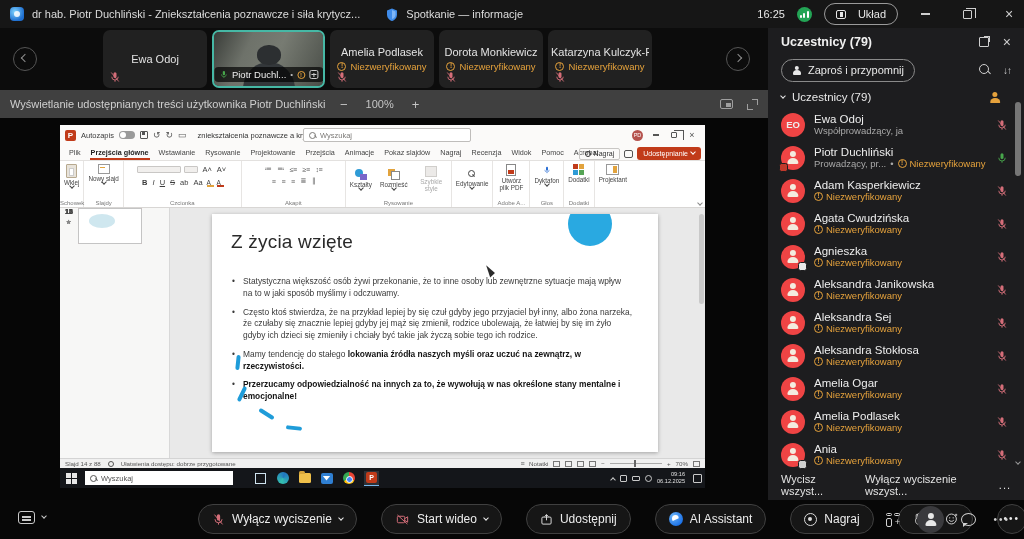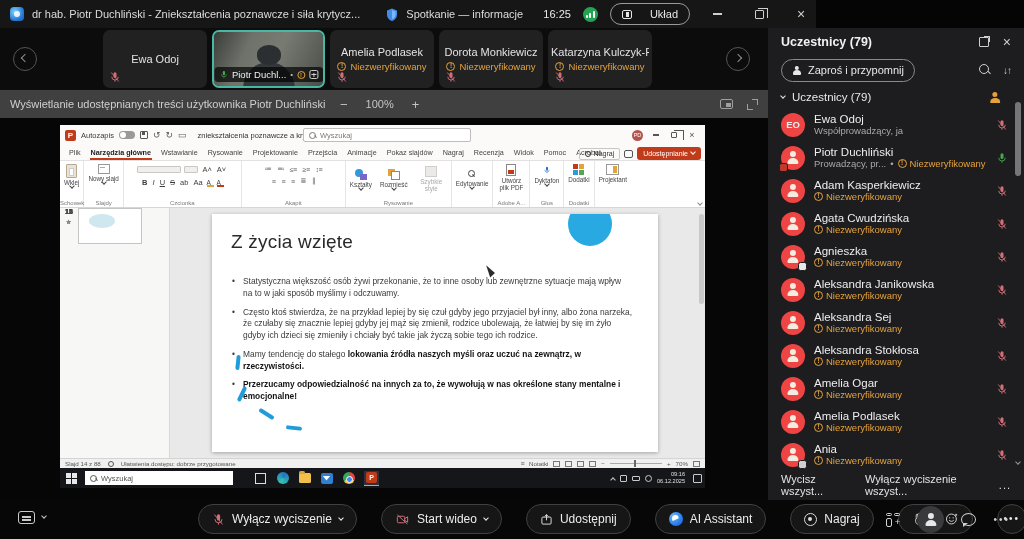--- a/index.html
+++ b/index.html
@@ -17,31 +17,31 @@
   .person::before{content:"";position:absolute;left:50%;transform:translateX(-50%);top:6%;width:44%;height:44%;border-radius:50%;background:currentColor}
   .person::after{content:"";position:absolute;left:50%;transform:translateX(-50%);bottom:4%;width:80%;height:42%;border-radius:50% 50% 14% 14%/85% 85% 18% 18%;background:currentColor}
   .unv-circ{display:inline-flex;align-items:center;justify-content:center;width:9px;height:9px;border:1px solid currentColor;border-radius:50%;font-size:6.5px;font-weight:700;line-height:1;flex:0 0 auto}
   .micwrap{display:inline-flex}
   .micwrap svg{width:100%;height:100%}
   .mic-muted{color:#D56E79}
   .mic-on{color:#47A64B}
   .mic-on .slash{display:none}
 
   
-  #titlebar{position:absolute;left:0;top:0;width:816px;height:28px;background:#161616;display:flex;align-items:center;padding:0 0 0 10px;font-size:11px}
+  #titlebar{position:absolute;left:0;top:0;width:1024px;height:28px;background:#161616;display:flex;align-items:center;padding:0 0 0 10px;font-size:11px}
   .cam-logo{width:14px;height:14px;border-radius:4px;background:radial-gradient(circle at 35% 35%,#7fd4ff,#1f6fd0 70%);position:relative;flex:0 0 auto}
   .cam-logo::after{content:"";position:absolute;left:4px;top:4px;width:6px;height:6px;border-radius:50%;background:#fff;opacity:.85}
   #titlebar .mtitle{margin-left:8px;color:#dcdcdc;white-space:nowrap}
   .shield{width:12px;height:13px;margin-left:26px;flex:0 0 auto}
   #titlebar .minfo{margin-left:8px;color:#dcdcdc}
   #titlebar .right{margin-left:auto;display:flex;align-items:center;gap:12px}
   .signal{width:15px;height:15px;border-radius:50%;background:#23A455;display:flex;align-items:flex-end;justify-content:center;gap:1.5px;padding-bottom:3.5px}
   .signal i{display:block;width:1.8px;background:#fff;border-radius:1px}
   .signal i:nth-child(1){height:3px}.signal i:nth-child(2){height:5px}.signal i:nth-child(3){height:7px}
-  .layout-btn{display:flex;align-items:center;gap:18px;border:1px solid #9a9a9a;border-radius:13px;height:22px;padding:10px 11px;color:#e6e6e6}
+  .layout-btn{display:flex;align-items:center;gap:12px;border:1px solid #9a9a9a;border-radius:13px;height:22px;padding:10px 11px;color:#e6e6e6}
   .layout-ic{width:10px;height:9px;border:1.2px solid currentColor;border-radius:2px;position:relative}
   .layout-ic::after{content:"";position:absolute;right:2px;top:1px;bottom:1px;width:2.5px;background:currentColor}
   .winbtn{width:30px;height:28px;display:flex;align-items:center;justify-content:center;color:#cfcfcf}
   .minbar{width:9px;height:1.4px;background:currentColor}
   .maxbox{width:9px;height:9px;border:1.2px solid currentColor;border-radius:1px;position:relative}
   .maxbox::before{content:"";position:absolute;left:2px;top:-3px;width:9px;height:9px;border:1.2px solid currentColor;border-left:none;border-bottom:none}
   .xglyph{font-size:14px;line-height:1}
 
   
   #filmstrip{position:absolute;left:0;top:28px;width:768px;height:62px;background:#0c0c0c}
@@ -462,21 +462,21 @@
         <span class="winbtn">
             <span class="xglyph">×</span>
           </span>
       </span>
     </div>
 
     <div class="ppt-tabs">
 
         <span class="ptab">Plik</span>
 
-        <span class="ptab sel">Narzędzia główne</span>
+        <span class="ptab sel">Przejścia główne</span>
 
         <span class="ptab">Wstawianie</span>
 
         <span class="ptab">Rysowanie</span>
 
         <span class="ptab">Projektowanie</span>
 
         <span class="ptab">Przejścia</span>
 
         <span class="ptab">Animacje</span>

